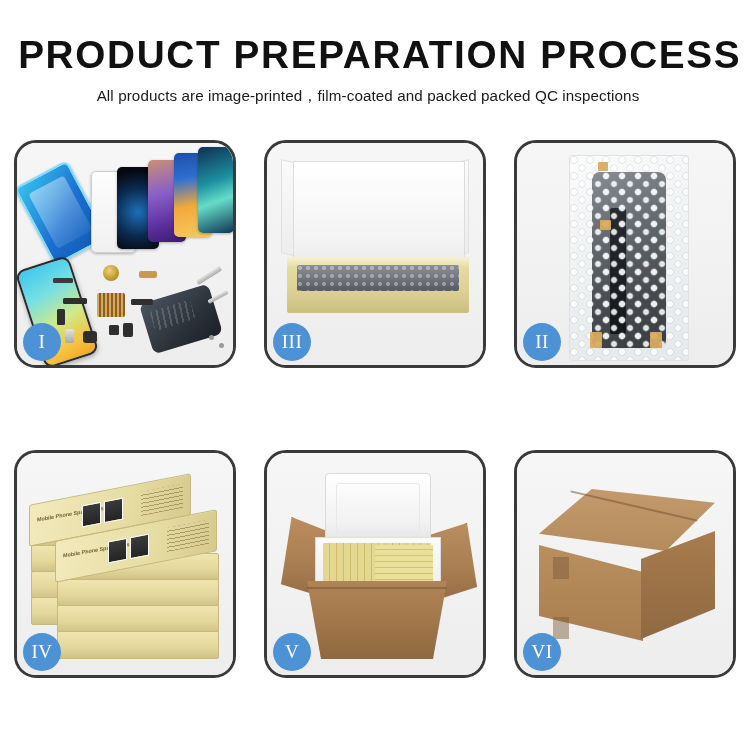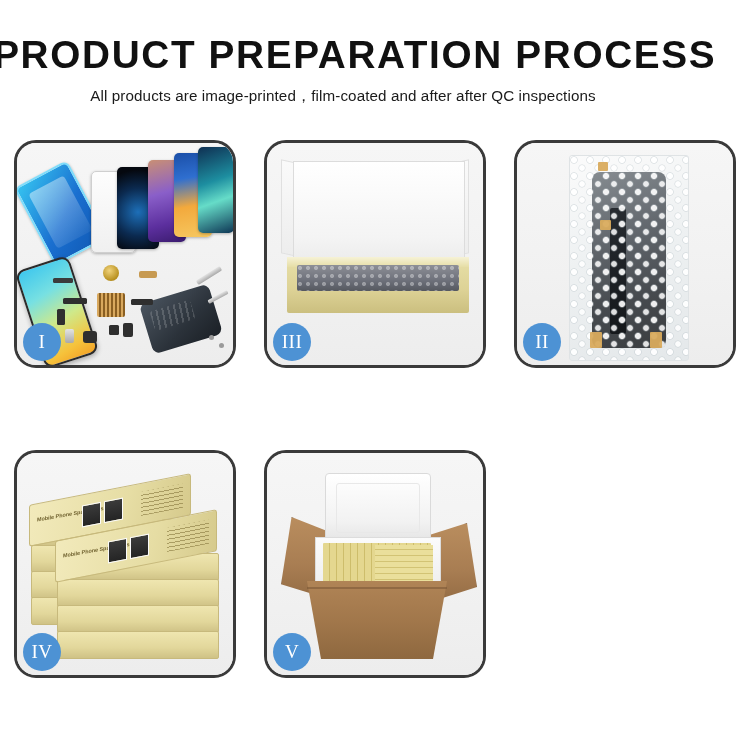--- a/index.html
+++ b/index.html
@@ -13,20 +13,21 @@
     font-family: "Liberation Sans", sans-serif;
     overflow: hidden;
     position: relative;
   }
 
   
   .header {
     width: 686px;
     padding-top: 36px;
     text-align: center;
+    margin-left: 25px;
   }
   .main-title {
     font-family: "Liberation Sans", sans-serif;
     font-weight: bold;
     font-size: 38px;
     letter-spacing: 1.6px;
     color: #111111;
     line-height: 1.05;
     transform: scaleX(1.02);
     margin: 0;
@@ -375,21 +376,21 @@
     position: absolute;
     width: 16px; height: 22px;
     background: rgba(120,86,52,.45);
   }
 </style>
 </head>
 <body>
 
 <div class="header">
   <div class="main-title">PRODUCT PREPARATION PROCESS</div>
-  <div class="sub-title">All products are image-printed，film-coated and after after QC inspections</div>
+  <div class="sub-title">All products are image-printed，film-coated and packed packed QC inspections</div>
 </div>
 
 <div class="grid">
 
   <div class="panel">
     <div class="stage">
       <div class="p1-screen film-blue"></div>
       <div class="p1-screen ph-white"></div>
       <div class="p1-screen ph-dark"></div>
       <div class="p1-screen ph-purple"></div>
@@ -479,14 +480,25 @@
       <div class="v-foam-lid"></div>
       <div class="v-foam-box"></div>
       <div class="v-contents"></div>
       <div class="v-contents2"></div>
       <div class="v-body"></div>
       <div class="vi-seam" style="left:40px;top:134px;width:140px;height:2px;"></div>
     </div>
     <div class="badge">V</div>
   </div>
 
+  <div class="panel">
+    <div class="stage">
+      <div class="vi-top"></div>
+      <div class="vi-front"></div>
+      <div class="vi-side"></div>
+      <div class="vi-seam" style="left:52px;top:52px;width:130px;height:2px;transform:rotate(13deg);"></div>
+      <div class="vi-tab" style="left:36px;top:104px;"></div>
+      <div class="vi-tab" style="left:36px;top:164px;"></div>
+    </div>
+    <div class="badge">VI</div>
+  </div>
 
 </div>
 
 </body></html>

